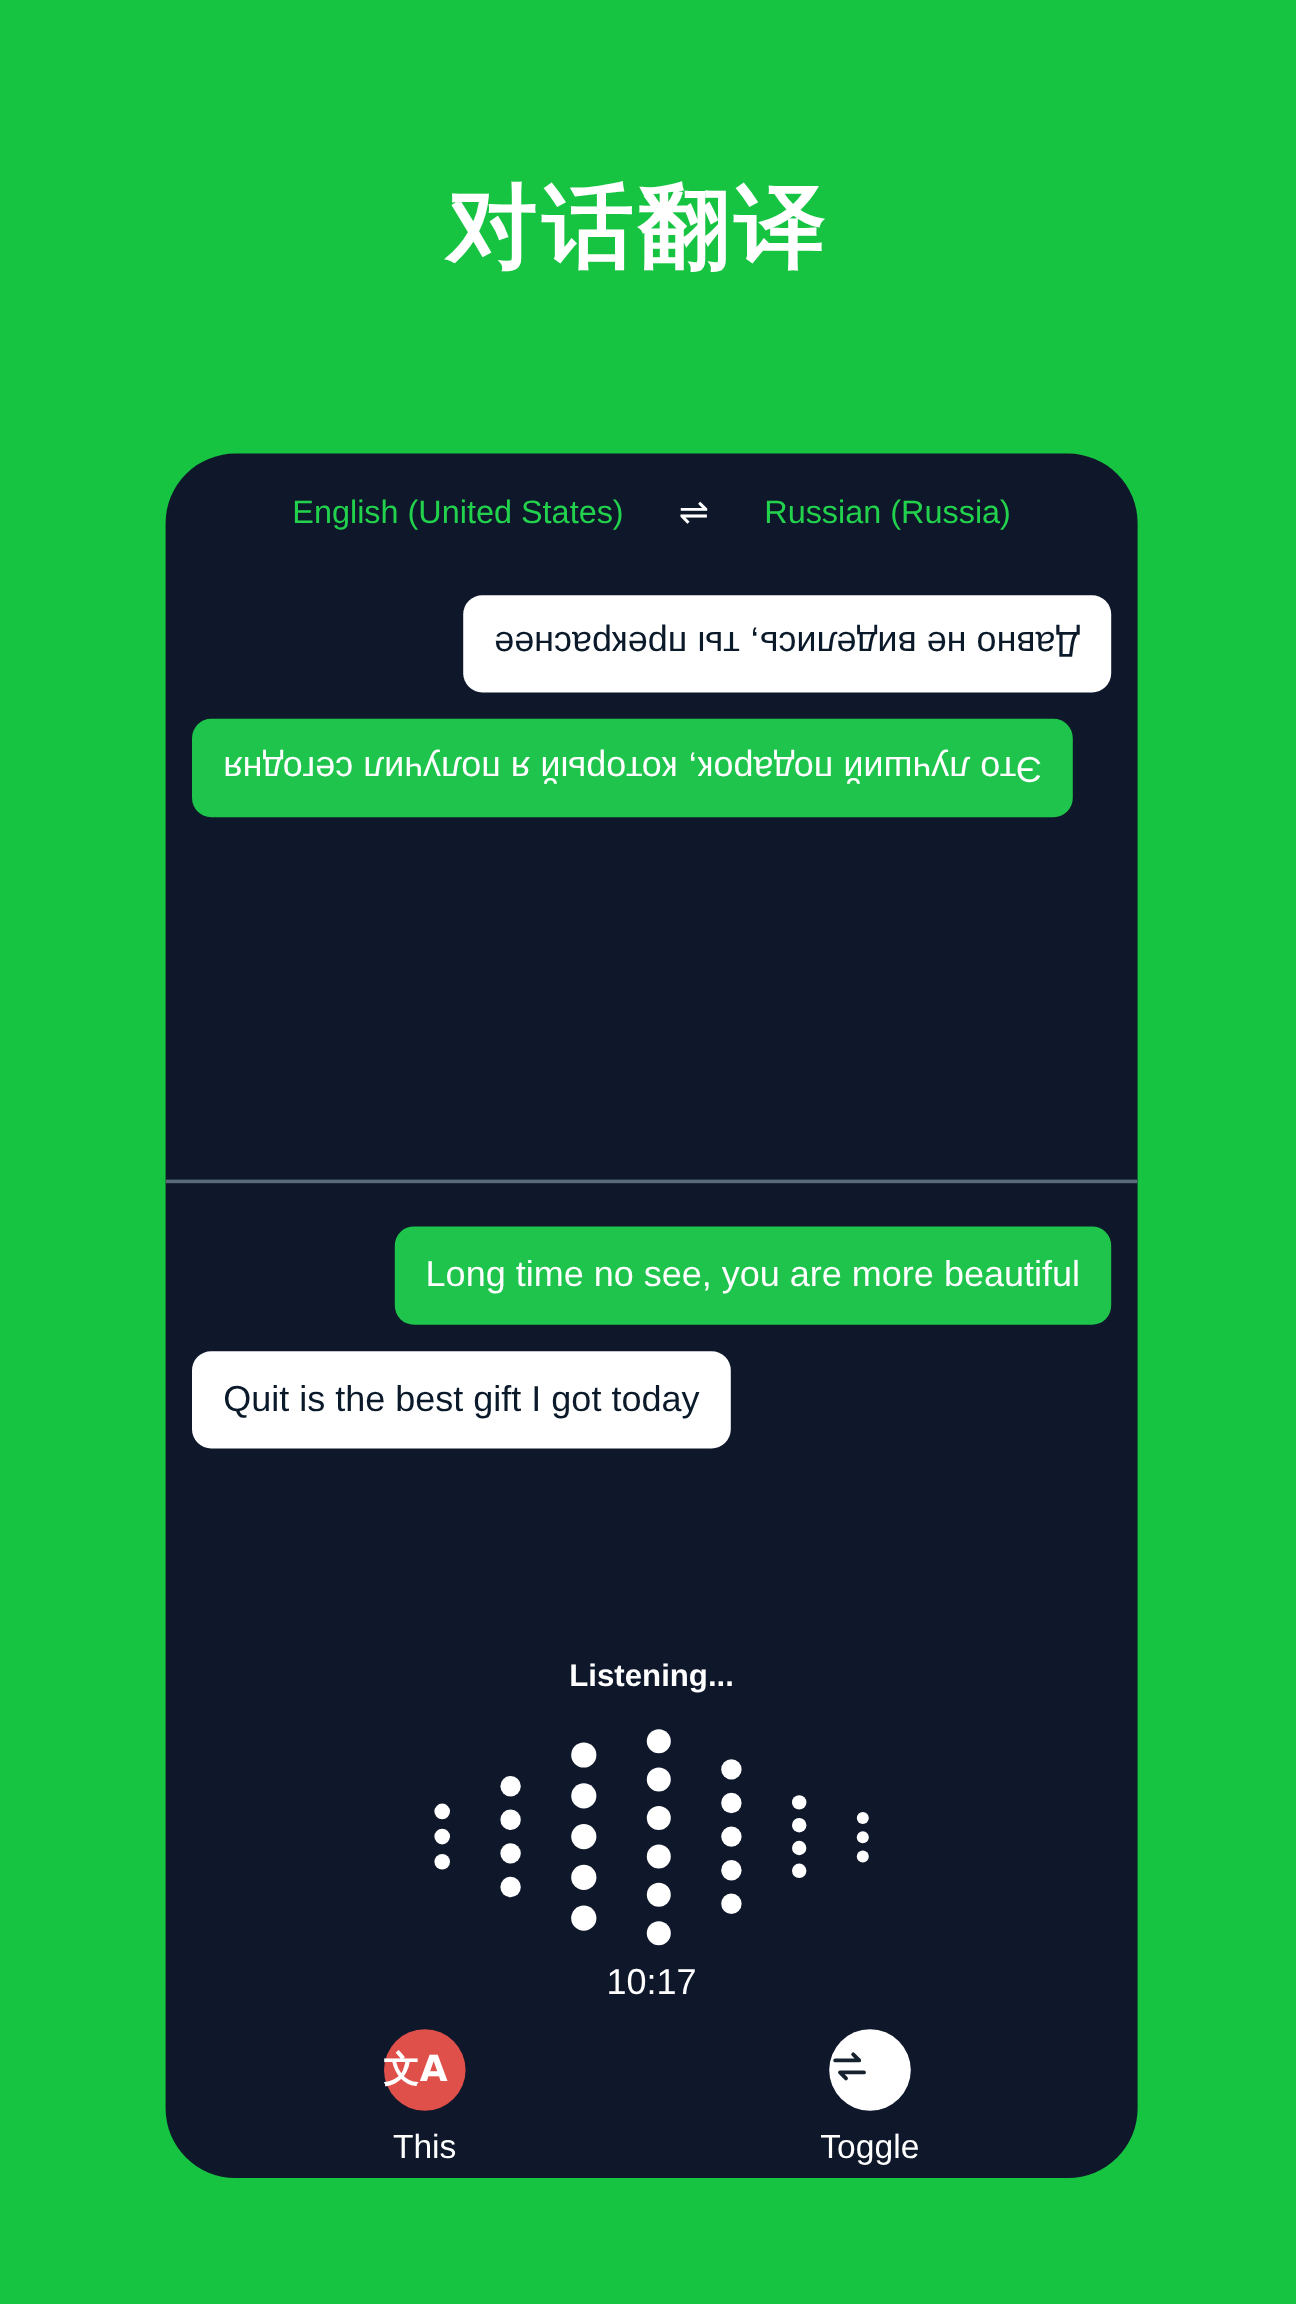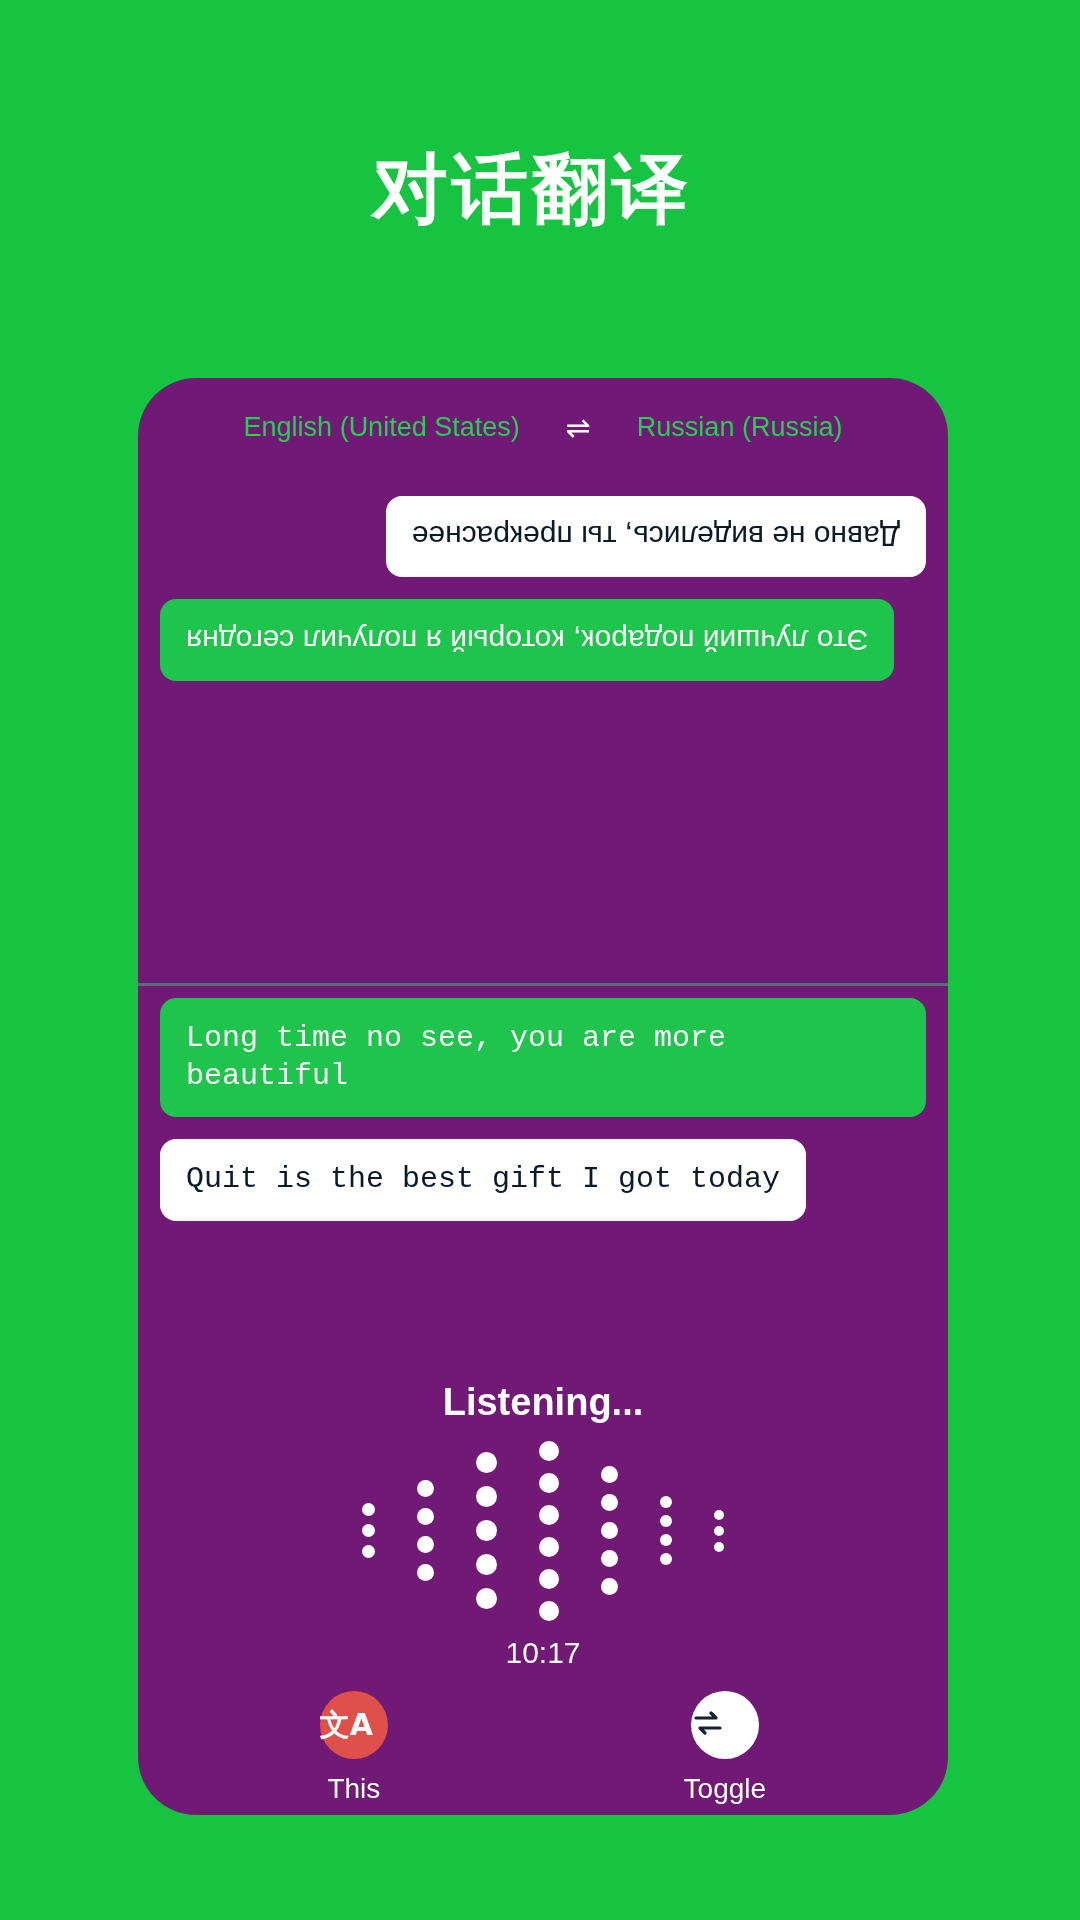--- a/index.html
+++ b/index.html
@@ -31,21 +31,21 @@
     font-family: "DejaVu Sans", "Liberation Sans", sans-serif;
   }
 
   
   .device-card {
     position: absolute;
     left: 138px;
     top: 378px;
     width: 810px;
     height: 1437px;
-    background: #701a75;
+    background: #0f172a;
     border-radius: 58px;
     overflow: hidden;
     box-sizing: border-box;
   }
 
   
   .lang-bar {
     position: absolute;
     top: 34px;
     left: 0;
@@ -88,23 +88,22 @@
   .msg-stack {
     position: absolute;
     left: 22px;
     right: 22px;
     bottom: 18px;
     display: flex;
     flex-direction: column;
     gap: 22px;
   }
   .pane-local .msg-stack {
-    top: 8px;
+    top: 32px;
     bottom: auto;
-    font-family: Liberation Mono, monospace;
   }
 
   .bubble-row {
     display: flex;
     width: 100%;
   }
   .bubble-row.align-start { justify-content: flex-start; }
   .bubble-row.align-end   { justify-content: flex-end; }
 
   .bubble {
@@ -135,21 +134,21 @@
   }
 
   
   .listening-label {
     position: absolute;
     top: 1003px;
     left: 0;
     width: 810px;
     text-align: center;
     color: #ffffff;
-    font-size: 38px;
+    font-size: 26px;
     font-weight: 700;
   }
 
   .waveform {
     position: absolute;
     top: 1050px;
     left: 0;
     width: 810px;
     height: 205px;
     display: flex;

